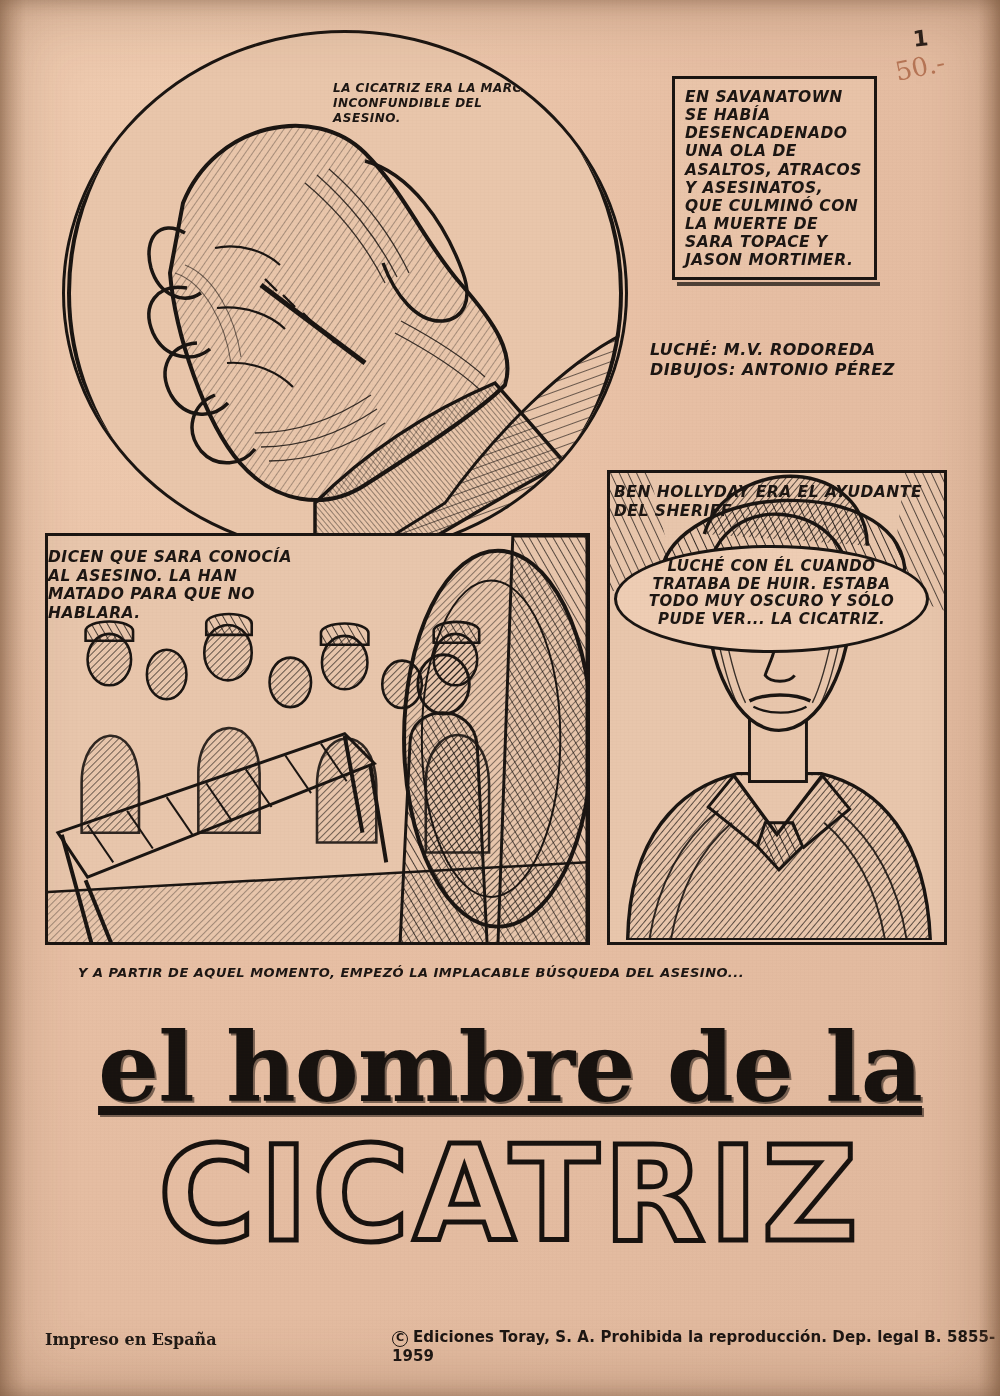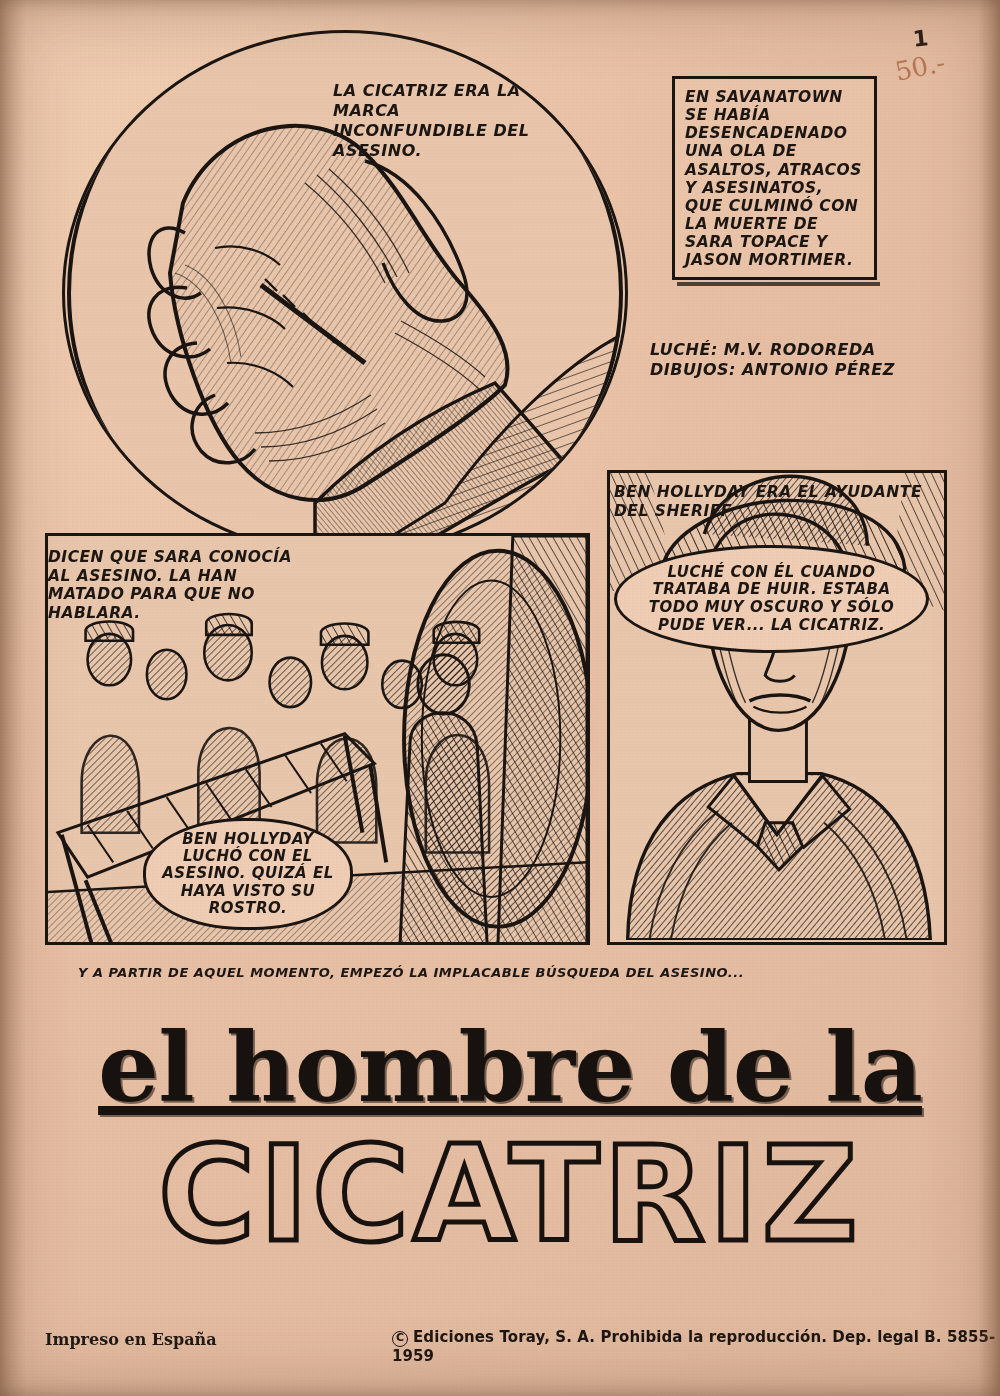--- a/index.html
+++ b/index.html
@@ -90,36 +90,36 @@
     position: absolute;
     inset: 0;
   }
 
   .balloon {
     position: absolute;
     background: #eecdb4;
     border: 3px solid #1a1512;
     border-radius: 50%;
     display: flex;
-    align-items: center;
+    align-items: flex-start;
     justify-content: center;
     text-align: center;
     padding: 10px 14px;
     box-sizing: border-box;
   }
   .balloon .txt { font-size: 15.5px; }
 
   
   #balloon-1 {
     position: absolute;
     left: 268px; top: 48px;
     width: 210px;
     text-align: left;
   }
-  #balloon-1 .txt { font-size: 16px; line-height: 1.25; }
+  #balloon-1 .txt { font-size: 12px; line-height: 1.25; }
 
   
   #caption-intro {
     position: absolute;
     left: 672px; top: 76px;
     width: 205px; height: 204px;
     border: 3px solid #1a1512;
     box-sizing: border-box;
     padding: 9px 8px 6px 10px;
     background: rgba(238,205,180,.35);
@@ -424,23 +424,20 @@
 
       <path d="M0 360 L545 330 L545 412 L0 412 Z" fill="url(#hc1)" opacity=".55"></path>
       <path d="M0 360 L545 330" stroke="#1a1512" stroke-width="2.5" fill="none"></path>
     </svg>
   </div>
 
   <div id="caption-crowd" class="comic">
     <div class="txt">DICEN QUE SARA CONOCÍA AL ASESINO. LA HAN MATADO PARA QUE NO HABLARA.</div>
   </div>
 
-  <div id="balloon-crowd" class="balloon">
-    <div class="comic txt">BEN HOLLYDAY LUCHÓ CON EL ASESINO. QUIZÁ EL HAYA VISTO SU ROSTRO.</div>
-  </div>
 
   <div id="panel-man">
     <svg id="man-art" viewBox="0 0 340 475" preserveAspectRatio="none">
       <defs>
         <pattern id="hm1" width="5" height="5" patternUnits="userSpaceOnUse" patternTransform="rotate(40)">
           <line x1="0" y1="0" x2="0" y2="5" stroke="#1a1512" stroke-width="1.4"></line>
         </pattern>
         <pattern id="hm2" width="8" height="8" patternUnits="userSpaceOnUse" patternTransform="rotate(-25)">
           <line x1="0" y1="0" x2="0" y2="8" stroke="#1a1512" stroke-width="1.8"></line>
         </pattern>

